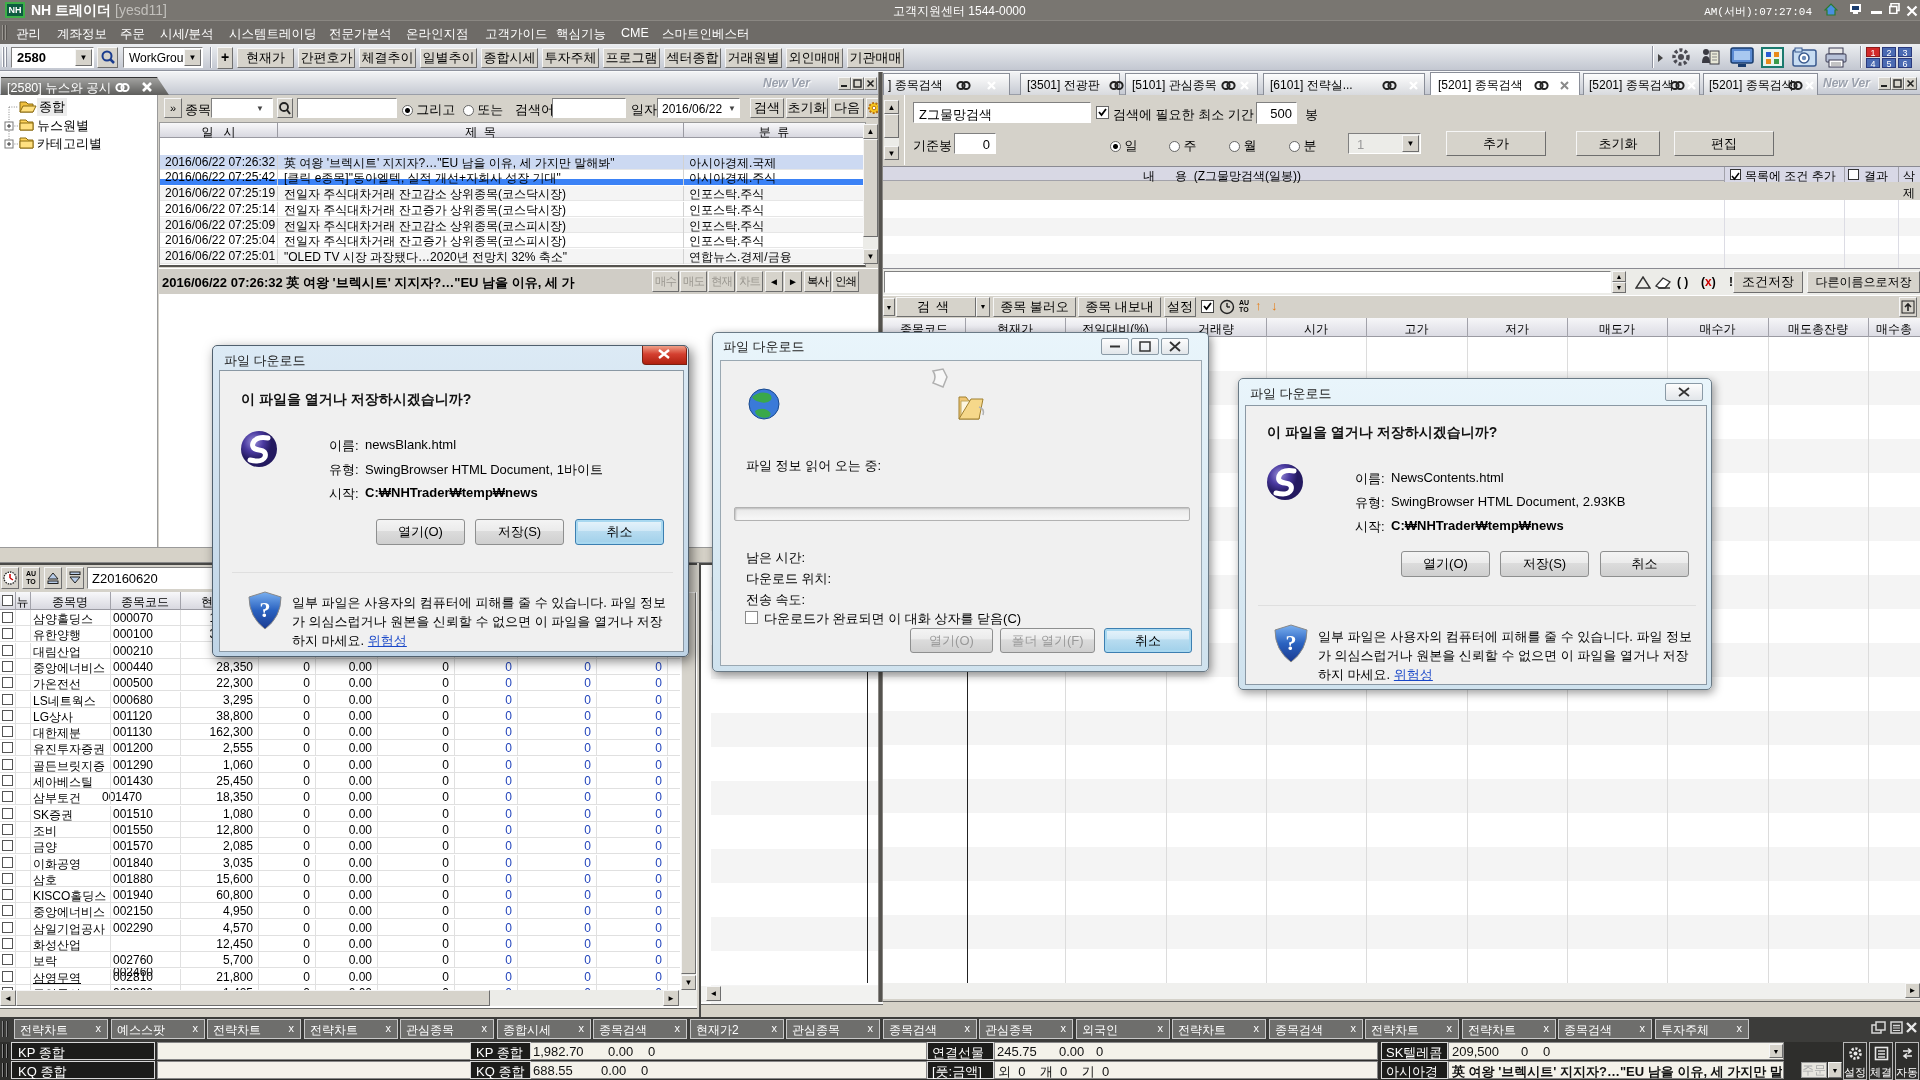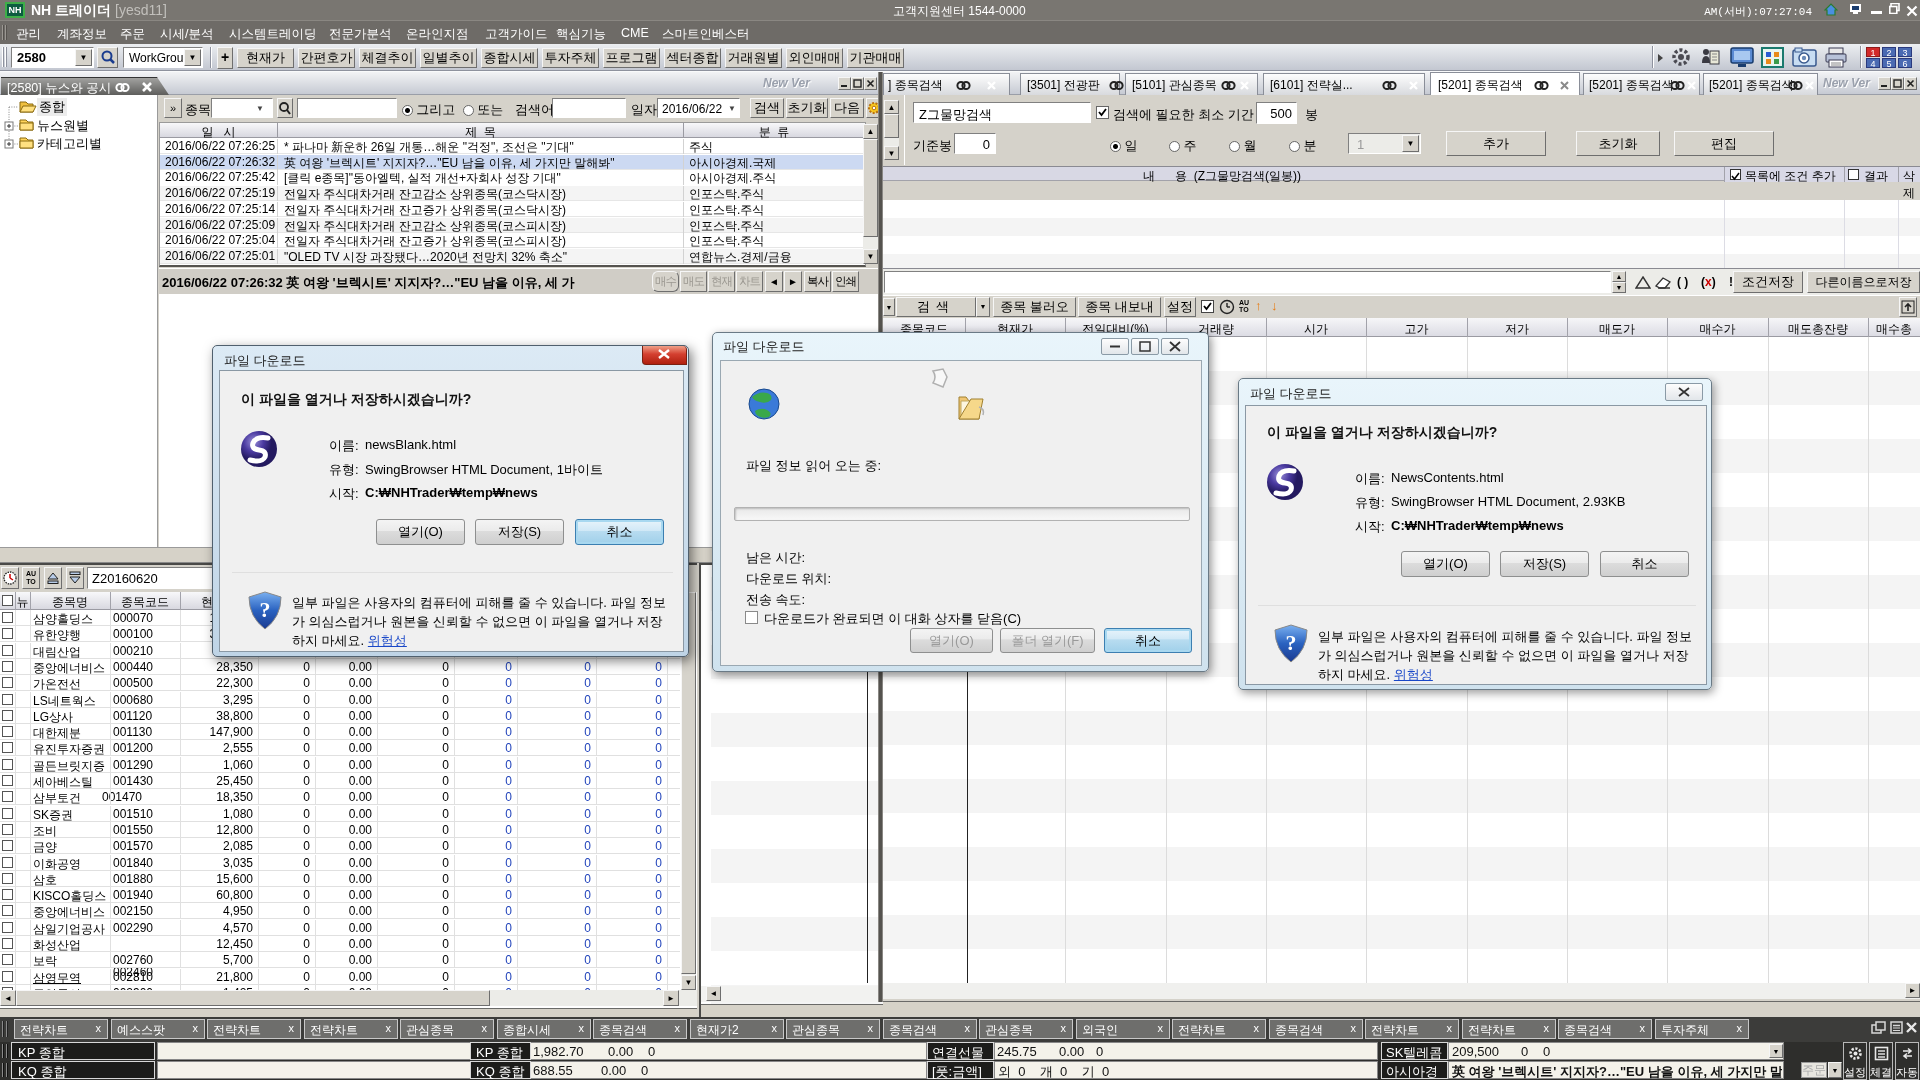--- a/index.html
+++ b/index.html
@@ -329,35 +329,28 @@
     <div class="abs" style="left:0;top:0;width:705px;height:15px;background:linear-gradient(#f8f8fa,#d8d8e0);border-bottom:1px solid #9a9aa2;">
       <div class="cell ct" style="left:0;top:1px;width:117px;">일&nbsp;&nbsp;&nbsp;시</div>
       <div class="cell ct" style="left:118px;top:1px;width:405px;">제&nbsp;&nbsp;목</div>
       <div class="cell ct" style="left:524px;top:1px;width:180px;">분&nbsp;&nbsp;류</div>
       <div class="abs" style="left:117px;top:0;width:1px;height:15px;background:#9a9aa2;"></div>
       <div class="abs" style="left:523px;top:0;width:1px;height:15px;background:#9a9aa2;"></div>
     </div>
   </div>
 
   <div class="abs" id="newsrows" style="left:160px;top:44px;width:705px;height:125px;background:#fff;font-size:12px;">
-      <div class="abs" style="left:0;top:0px;width:705px;height:15px;background:#fff;border-bottom:1px solid #e6e6e6;">
-        <span class="abs" style="left:5px;top:0px;">2016/06/22 07:26:25</span>
-        <span class="abs" style="left:124px;top:0px;">* 파나마 新운하 26일 개통…해운 "걱정", 조선은 "기대"</span>
-        <span class="abs" style="left:529px;top:0px;">주식</span>
-        <span class="abs" style="left:117px;top:0;width:1px;height:15px;background:#d2d2d2;"></span>
-        <span class="abs" style="left:523px;top:0;width:1px;height:15px;background:#d2d2d2;"></span>
-      </div>
       <div class="abs" style="left:0;top:16px;width:705px;height:15px;background:#ccd9f2;border-bottom:1px solid #e6e6e6;">
         <span class="abs" style="left:5px;top:0px;">2016/06/22 07:26:32</span>
         <span class="abs" style="left:124px;top:0px;">英 여왕 '브렉시트' 지지자?…"EU 남을 이유, 세 가지만 말해봐"</span>
         <span class="abs" style="left:529px;top:0px;">아시아경제.국제</span>
         <span class="abs" style="left:117px;top:0;width:1px;height:15px;background:#d2d2d2;"></span>
         <span class="abs" style="left:523px;top:0;width:1px;height:15px;background:#d2d2d2;"></span>
       </div>
-      <div class="abs" style="left:0;top:31px;width:705px;height:29px;background:#fff;border-bottom:2px solid #3b82f6;">
+      <div class="abs" style="left:0;top:31px;width:705px;height:15px;background:#fff;border-bottom:6px solid #3b82f6;">
         <span class="abs" style="left:5px;top:0px;">2016/06/22 07:25:42</span>
         <span class="abs" style="left:124px;top:0px;">[클릭 e종목]"동아엘텍, 실적 개선+자회사 성장 기대"</span>
         <span class="abs" style="left:529px;top:0px;">아시아경제.주식</span>
         <span class="abs" style="left:117px;top:0;width:1px;height:15px;background:#d2d2d2;"></span>
         <span class="abs" style="left:523px;top:0;width:1px;height:15px;background:#d2d2d2;"></span>
       </div>
       <div class="abs" style="left:0;top:47px;width:705px;height:15px;background:#f4f4f4;border-bottom:1px solid #e6e6e6;">
         <span class="abs" style="left:5px;top:0px;">2016/06/22 07:25:19</span>
         <span class="abs" style="left:124px;top:0px;">전일자 주식대차거래 잔고감소 상위종목(코스닥시장)</span>
         <span class="abs" style="left:529px;top:0px;">인포스탁.주식</span>
@@ -395,21 +388,21 @@
     </div>
 
   <div class="abs" style="left:863px;top:29px;width:15px;height:140px;background:#ecece8;">
     <div class="abs raised ct" style="left:0;top:0;width:15px;height:15px;font-size:8px;line-height:14px;">▲</div>
     <div class="abs raised" style="left:0;top:15px;width:15px;height:98px;"></div>
     <div class="abs raised ct" style="left:0;top:125px;width:15px;height:15px;font-size:8px;line-height:14px;">▼</div>
   </div>
 
   <div class="abs" style="left:159px;top:173px;width:722px;height:26px;background:#d0cdc6;border-top:1px solid #fff;">
     <div class="abs" style="left:3px;top:5px;font-size:13px;font-weight:bold;">2016/06/22 07:26:32 英 여왕 '브렉시트' 지지자?…"EU 남을 이유, 세 가</div>
-    <div class="abs raised ct" style="left:493px;top:2px;width:27px;height:21px;font-size:11.5px;line-height:19px;color:#9a9790;letter-spacing:-1px;border-radius:6px;">매수</div>
+    <div class="abs raised ct" style="left:493px;top:2px;width:27px;height:21px;font-size:11.5px;line-height:19px;color:#9a9790;letter-spacing:-1px;">매수</div>
     <div class="abs raised ct" style="left:521px;top:2px;width:27px;height:21px;font-size:11.5px;line-height:19px;color:#9a9790;letter-spacing:-1px;">매도</div>
     <div class="abs raised ct" style="left:549px;top:2px;width:27px;height:21px;font-size:11.5px;line-height:19px;color:#9a9790;letter-spacing:-1px;">현재</div>
     <div class="abs raised ct" style="left:577px;top:2px;width:27px;height:21px;font-size:11.5px;line-height:19px;color:#9a9790;letter-spacing:-1px;">차트</div>
     <div class="abs raised ct" style="left:606px;top:2px;width:18px;height:21px;font-size:10px;line-height:20px;">◄</div>
     <div class="abs raised ct" style="left:625px;top:2px;width:18px;height:21px;font-size:10px;line-height:20px;">►</div>
     <div class="abs raised ct" style="left:645px;top:2px;width:27px;height:21px;font-size:11.5px;line-height:19px;letter-spacing:-1px;">복사</div>
     <div class="abs raised ct" style="left:673px;top:2px;width:27px;height:21px;font-size:11.5px;line-height:19px;letter-spacing:-1px;">인쇄</div>
   </div>
 
   <div class="abs" style="left:159px;top:199px;width:722px;height:253px;background:#fff;"></div>
@@ -615,21 +608,21 @@
           <span class="abs" style="left:377px;top:0;width:1px;height:16px;background:#e0e0e0;"></span>
           <span class="abs" style="left:454px;top:0;width:1px;height:16px;background:#e0e0e0;"></span>
           <span class="abs" style="left:517px;top:0;width:1px;height:16px;background:#e0e0e0;"></span>
           <span class="abs" style="left:596px;top:0;width:1px;height:16px;background:#e0e0e0;"></span>
           <span class="abs" style="left:667px;top:0;width:1px;height:16px;background:#e0e0e0;"></span>
         </div>
         <div class="abs" style="left:0;top:114px;width:680px;height:16px;border-bottom:1px solid #e0e0e0;">
           <span class="abs" style="left:2px;top:2px;width:11px;height:11px;background:#fff;border:1px solid #555;"></span>
           <span class="abs" style="left:33px;top:1px;">대한제분</span>
           <span class="abs" style="left:113px;top:1px;">001130</span>
-          <span class="cell rt" style="left:180px;top:1px;width:73px;">147,900</span>
+          <span class="cell rt" style="left:180px;top:1px;width:73px;">162,300</span>
           <span class="cell rt" style="left:258px;top:1px;width:52px;">0</span>
           <span class="cell rt" style="left:315px;top:1px;width:57px;">0.00</span>
           <span class="cell rt" style="left:377px;top:1px;width:72px;">0</span>
           <span class="cell rt" style="left:454px;top:1px;width:58px;color:#2244bb;">0</span>
           <span class="cell rt" style="left:517px;top:1px;width:74px;color:#2244bb;">0</span>
           <span class="cell rt" style="left:596px;top:1px;width:66px;color:#2244bb;">0</span>
           <span class="abs" style="left:15px;top:0;width:1px;height:16px;background:#e0e0e0;"></span>
           <span class="abs" style="left:30px;top:0;width:1px;height:16px;background:#e0e0e0;"></span>
           <span class="abs" style="left:110px;top:0;width:1px;height:16px;background:#e0e0e0;"></span>
           <span class="abs" style="left:180px;top:0;width:1px;height:16px;background:#e0e0e0;"></span>

